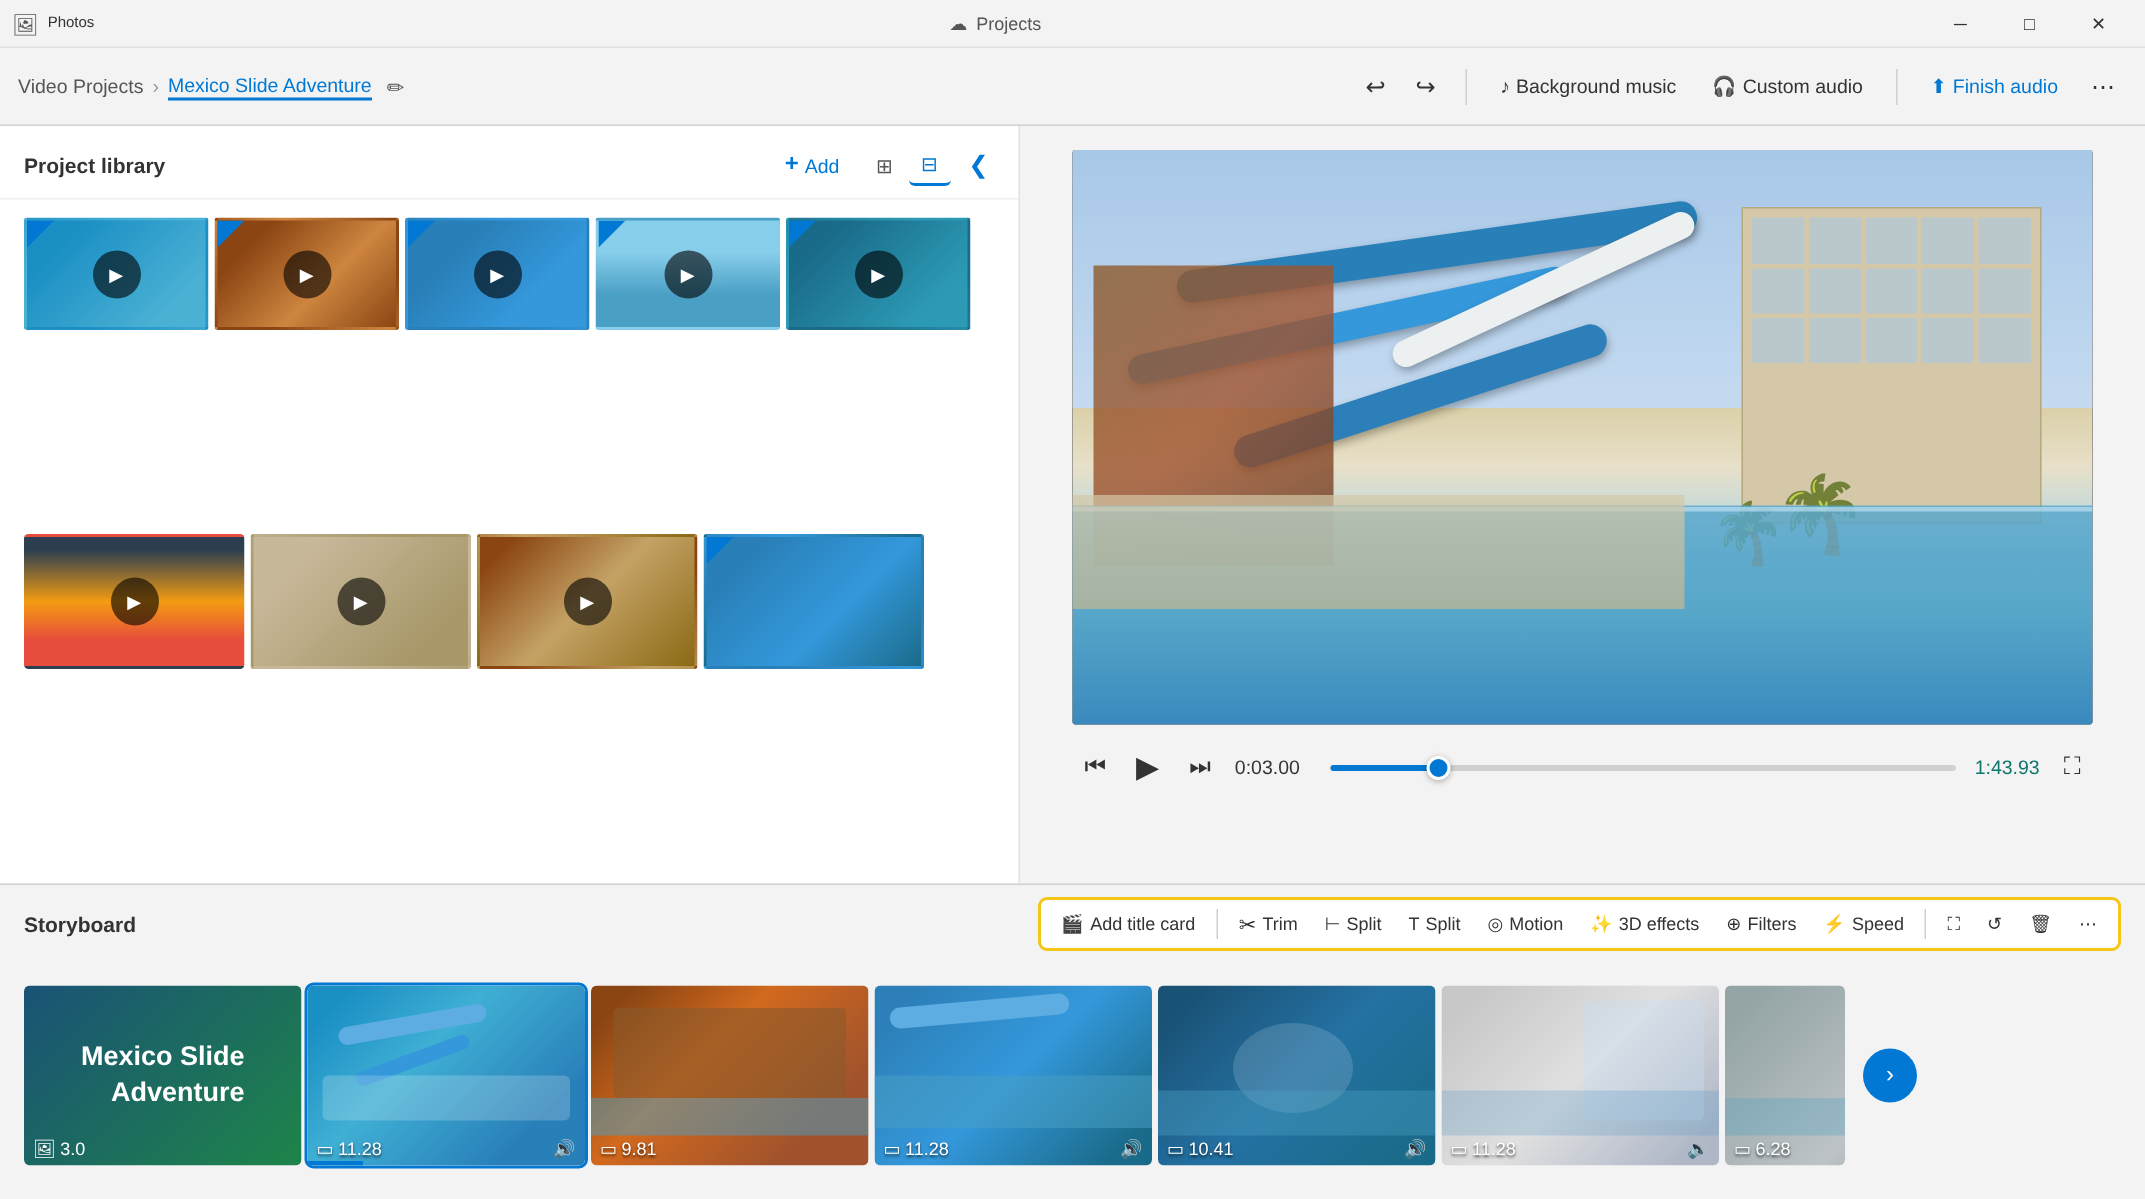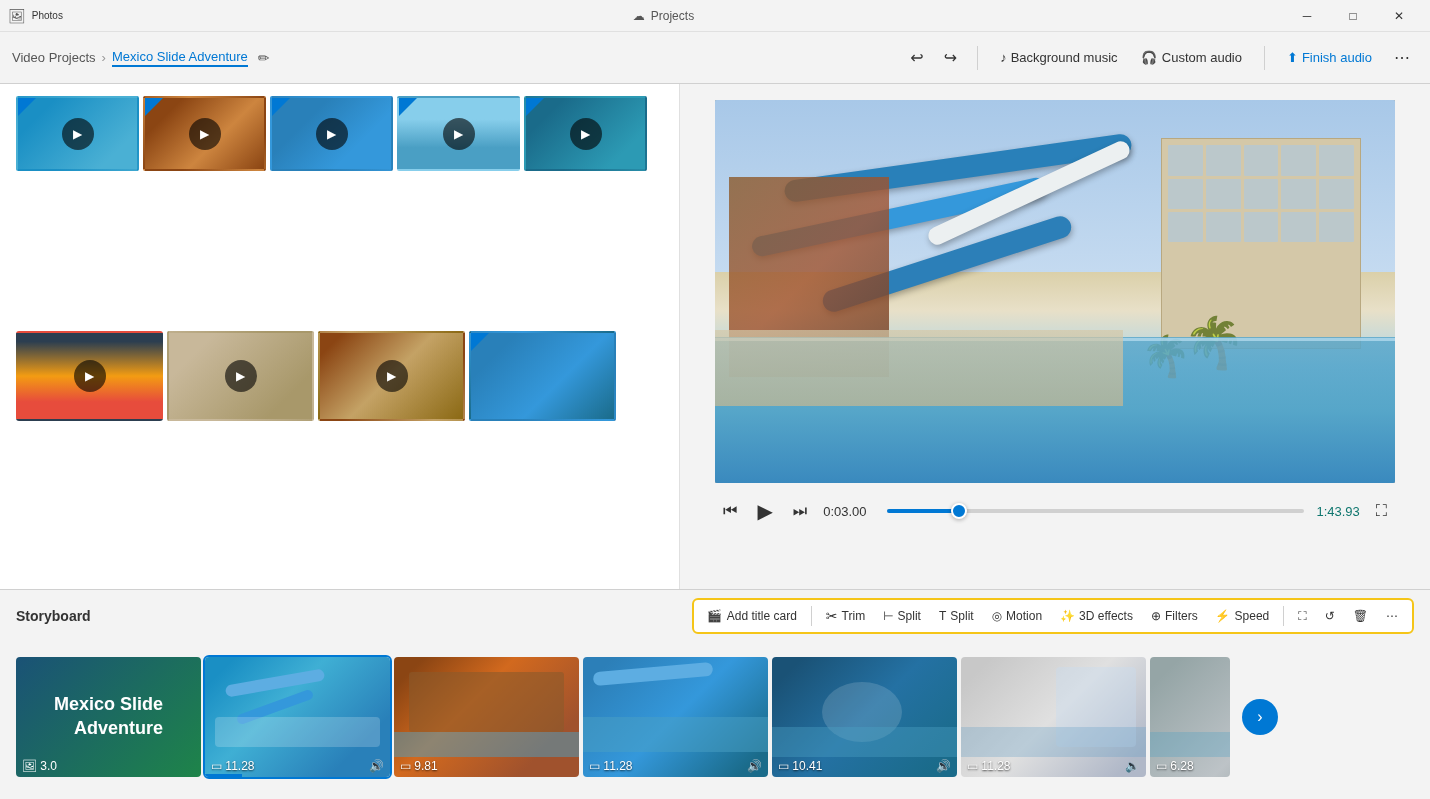--- a/index.html
+++ b/index.html
@@ -311,20 +311,34 @@
       <span>⬆</span>
       <span>Finish audio</span>
     </button>
     <button class="toolbar-undo">⋯</button>
   </div>
 </div>
 
 <div class="main-area">
 
   <div class="left-panel">
+    <div class="project-library-header">
+      <span class="project-library-title">Project library</span>
+      <div style="display:flex;align-items:center;gap:8px;margin-left:auto;">
+        <button class="add-btn">
+          <span style="font-size:16px;font-weight:bold;">+</span>
+          <span>Add</span>
+        </button>
+        <div class="view-toggle">
+          <button class="view-btn">⊞</button>
+          <button class="view-btn active" style="border-bottom:2px solid #0078d4;">⊟</button>
+        </div>
+        <span class="collapse-btn">❮</span>
+      </div>
+    </div>
 
     <div class="media-grid">
 
       <div class="media-thumb" style="width:123px;height:75px;background:linear-gradient(135deg,#1a8fc4 20%,#4ab0d4 80%);">
         <div class="corner-triangle"></div>
         <div class="play-overlay">▶</div>
       </div>
       <div class="media-thumb" style="width:123px;height:75px;background:linear-gradient(135deg,#8B4513 20%,#cd853f 60%,#8B4513 100%);">
         <div class="corner-triangle"></div>
         <div class="play-overlay">▶</div>

